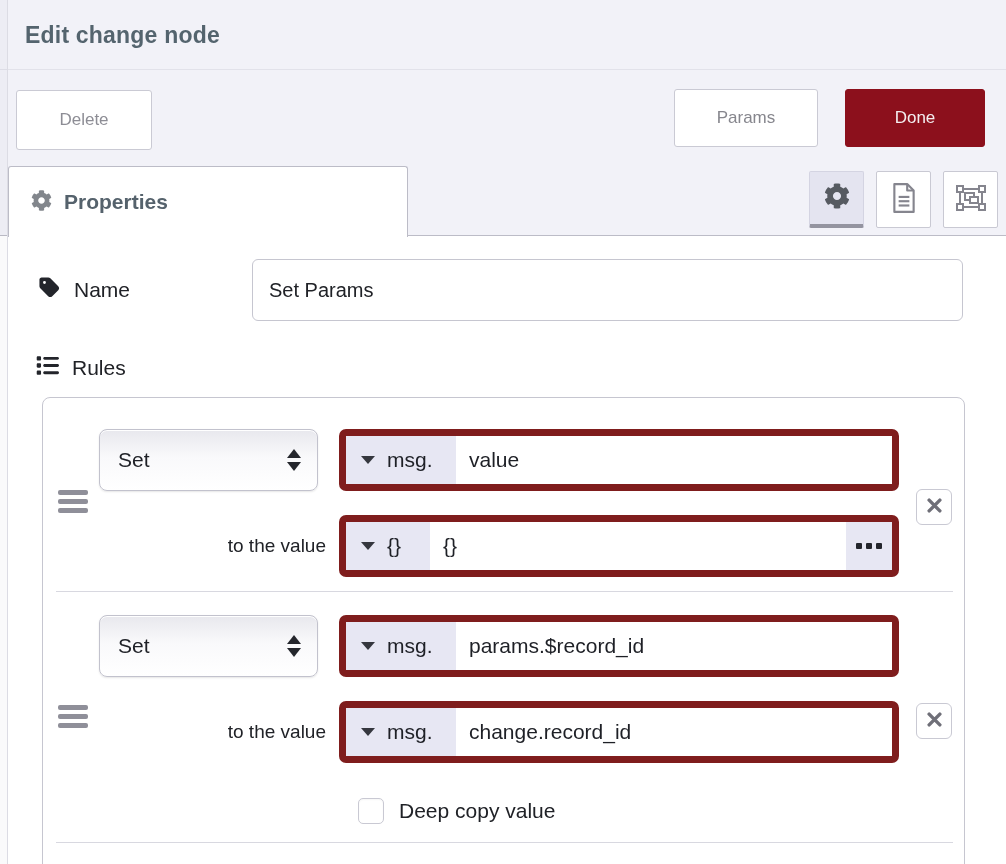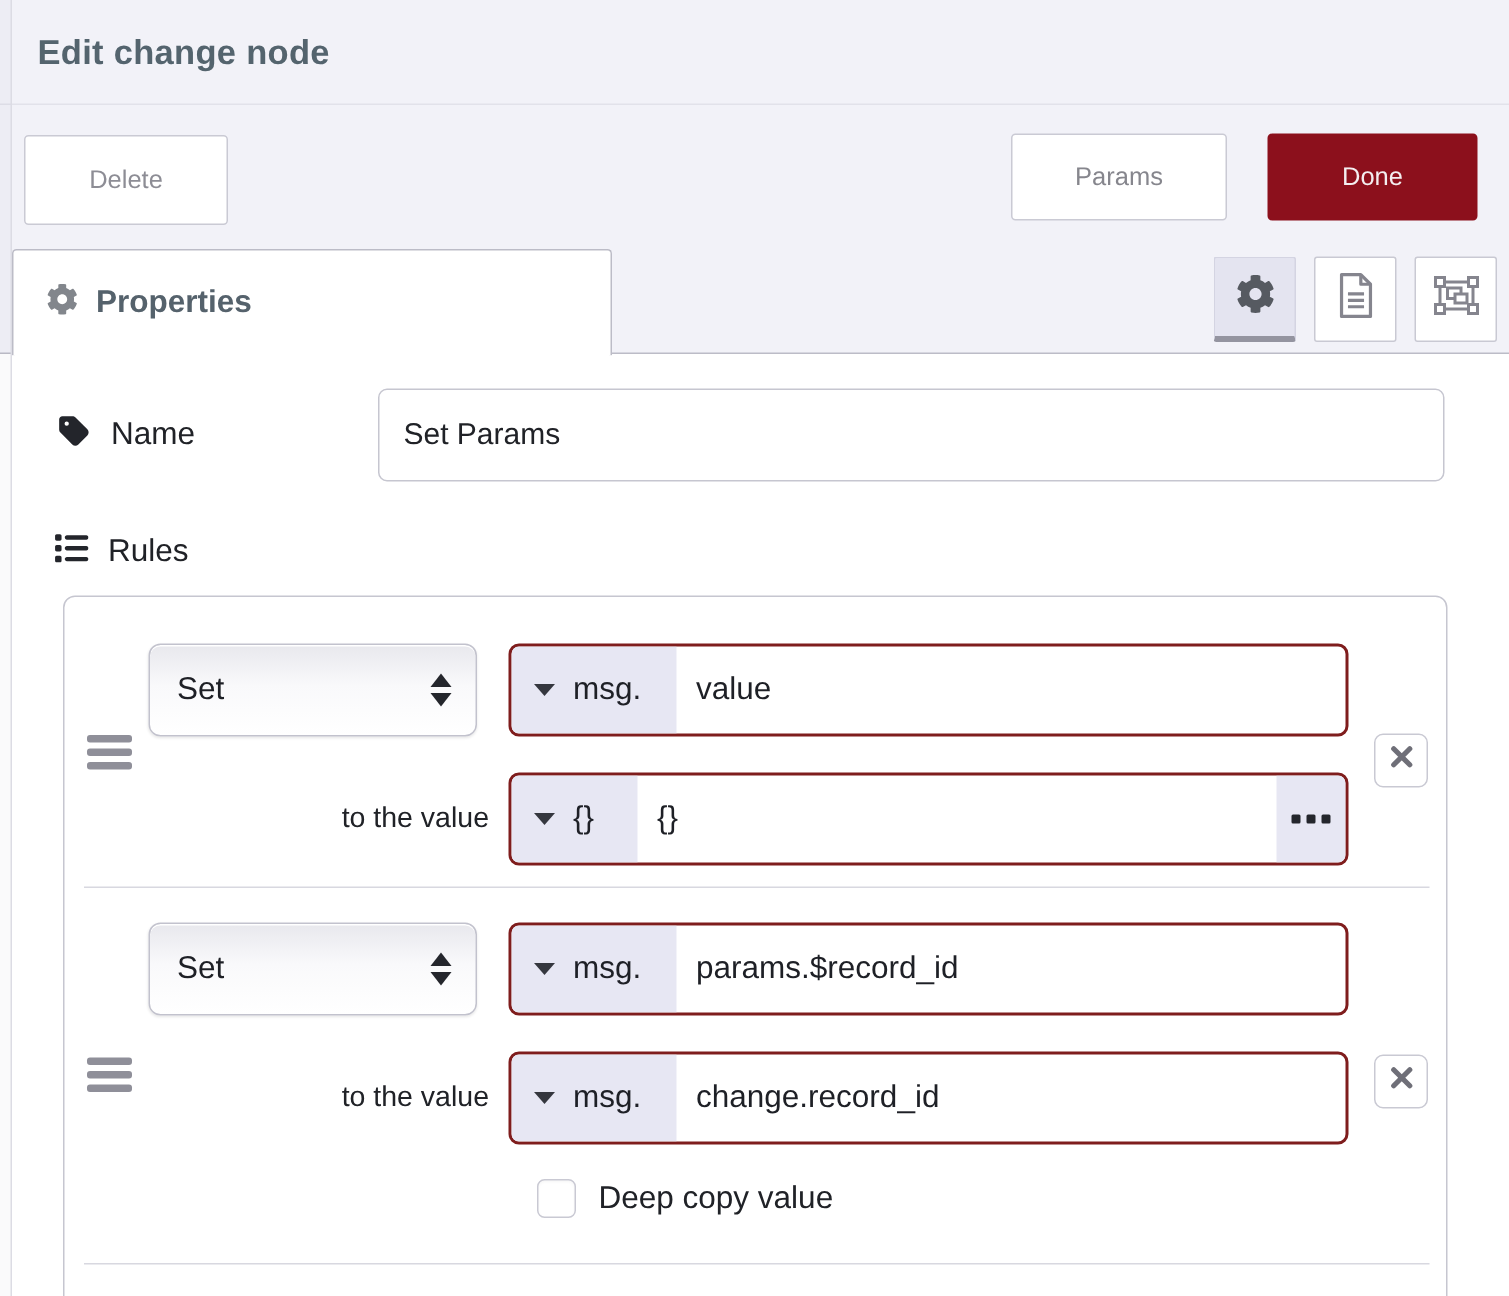--- a/index.html
+++ b/index.html
@@ -55,42 +55,42 @@
                 display: flex; align-items: center; justify-content: space-between;
                 font-size: 21px; color: #1e2026; cursor: pointer; }
   .updown { display: flex; flex-direction: column; gap: 4px; align-items: center; }
   .tri-up { width: 0; height: 0; border-left: 7px solid transparent; border-right: 7px solid transparent;
             border-bottom: 9px solid #24262c; }
   .tri-dn { width: 0; height: 0; border-left: 7px solid transparent; border-right: 7px solid transparent;
             border-top: 9px solid #24262c; }
 
   
   .tinput { position: absolute; height: 62px; display: flex; align-items: stretch;
-            border: 2px solid #7f1d1d; border-radius: 7px; background: #fff; overflow: hidden; }
+            border: 7px solid #7f1d1d; border-radius: 7px; background: #fff; overflow: hidden; }
   .tprefix { background: #e7e7f3; display: flex; align-items: center; gap: 12px;
              padding-left: 15px; flex: 0 0 auto; cursor: pointer; }
   .caret { width: 0; height: 0; border-left: 7px solid transparent; border-right: 7px solid transparent;
            border-top: 8px solid #35373e; }
   .tpfx-label { font-size: 21px; color: #1e2026; }
   .tvalue { flex: 1; display: flex; align-items: center; padding: 0 13px;
             font-size: 21px; color: #1e2026; white-space: nowrap; overflow: hidden; }
   .tsuffix { flex: 0 0 46px; background: #e7e7f3; display: flex; align-items: center;
              justify-content: center; gap: 4px; cursor: pointer; }
   .dot { width: 6px; height: 6px; background: #24262c; border-radius: 1px; }
   .w110 { width: 110px; } .w84 { width: 84px; }
 
   
   .drag { position: absolute; width: 30px; cursor: grab; }
   .drag span { display: block; height: 5px; background: #8f8f99; border-radius: 2px; margin: 0 0 4px 0; }
   .tolabel { position: absolute; width: 243px; text-align: right; font-size: 19px; color: #202227;
              height: 28px; line-height: 28px; }
   .xbtn { position: absolute; width: 36px; height: 36px; background: #fff;
           border: 1px solid #c9c9d3; border-radius: 6px; display: flex; align-items: center;
           justify-content: center; cursor: pointer; }
-  .cbrow { position: absolute; display: flex; align-items: center; gap: 15px; }
+  .cbrow { position: absolute; display: flex; align-items: center; gap: 15px; margin-top: 12px; }
   .cb { appearance: none; -webkit-appearance: none; width: 26px; height: 26px; margin: 0;
         border: 1px solid #c9c9d3; border-radius: 5px; background: #fff; cursor: pointer;
         box-shadow: inset 0 1px 2px rgba(0,0,0,.04); }
   .cb-label { font-size: 21px; color: #202227; }
   .gutter { position: absolute; left: 0; top: 0; width: 8px; height: 864px;
             background: rgba(90,90,120,.03); border-right: 1px solid #dcdce4; z-index: 9; pointer-events: none; }
 </style>
 </head>
 <body>
 

